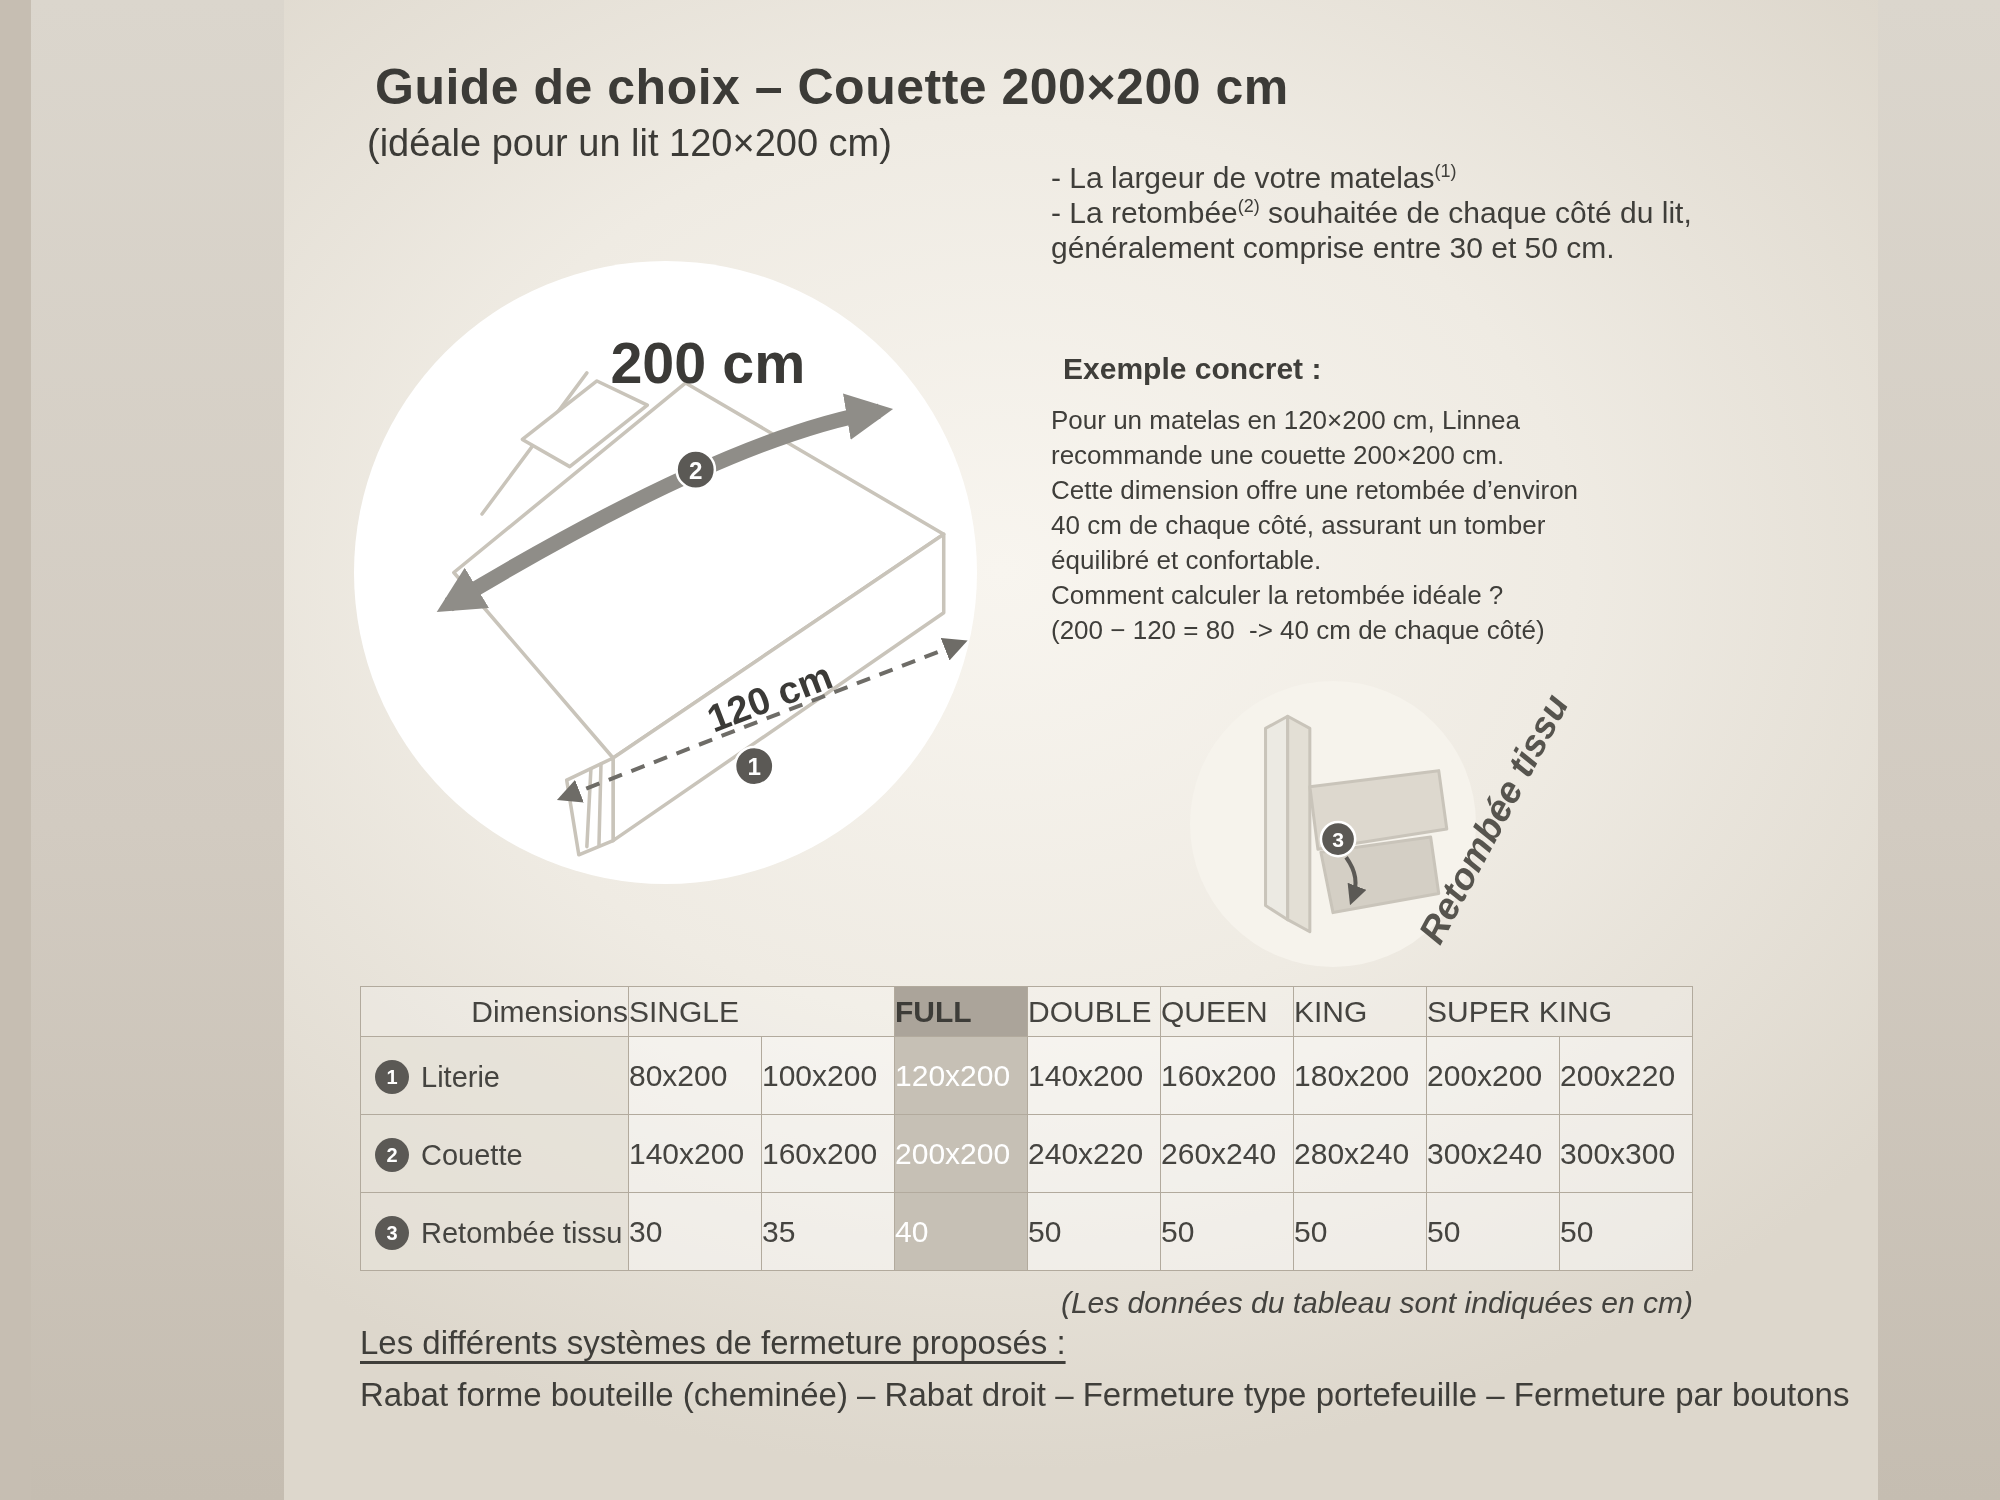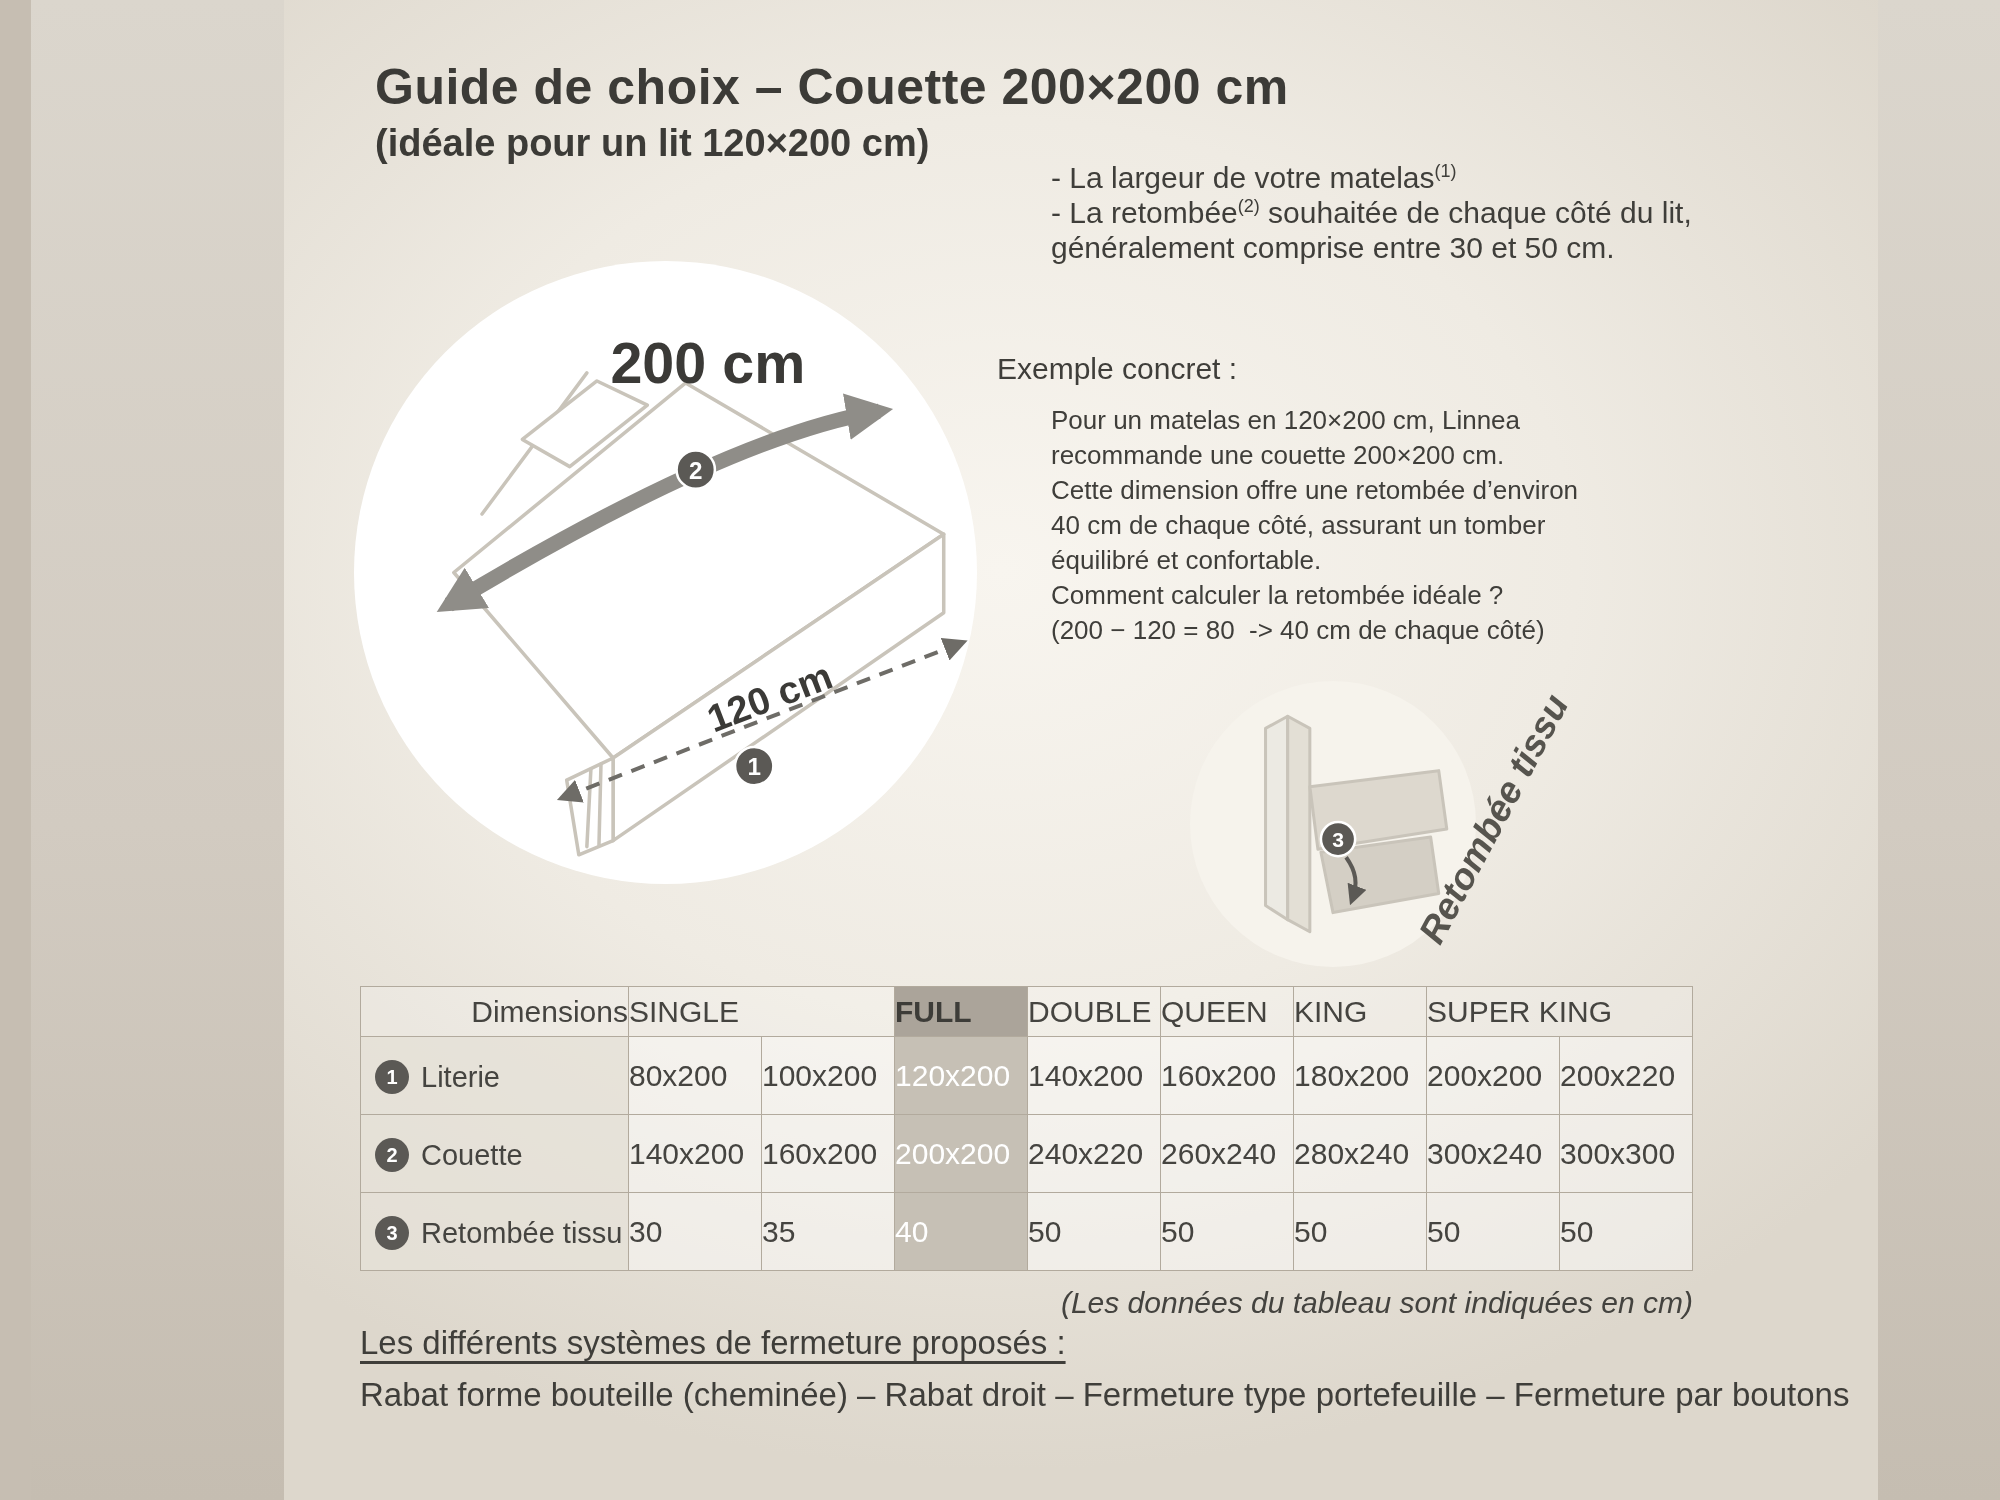--- a/index.html
+++ b/index.html
@@ -8,25 +8,25 @@
     position:relative;width:2000px;height:1500px;overflow:hidden;
     background:linear-gradient(180deg,#dbd6cd 0%,#d2cbc1 55%,#c5bdb1 100%);
     font-family:"Liberation Sans",sans-serif;color:#3f3e3a;margin-left:31px;
   }
   .content-bg{
     position:absolute;left:253px;top:0;width:1594px;height:100%;
     background:radial-gradient(1150px 900px at 45% 38%,#f8f5ef 0%,#efebe3 50%,#ddd7cc 100%);
   }
   .abs{position:absolute}
   .title{left:344px;top:58px;font-size:50px;font-weight:700;letter-spacing:.5px;color:#3c3b37}
-  .subtitle{left:344px;top:122px;font-size:38px;font-weight:700;color:#3c3b37}
+  .subtitle{left:336px;top:122px;font-size:38px;font-weight:400;color:#3c3b37}
 
   .intro{left:1020px;top:160px;font-size:30px;line-height:35px;white-space:nowrap}
   .intro sup{font-size:18px;line-height:0}
-  .example-heading{left:966px;top:352px;font-size:30px;font-weight:400}
+  .example-heading{left:1032px;top:352px;font-size:30px;font-weight:700}
   .example-body{left:1020px;top:403px;font-size:26px;line-height:35px;white-space:pre-wrap}
 
   .retombee-label{
     left:1318px;top:798px;width:290px;text-align:center;
     font-size:37px;font-weight:700;font-style:italic;color:#56544e;
     transform:rotate(-62deg);
   }
 
   svg text{font-family:"Liberation Sans",sans-serif}
 

